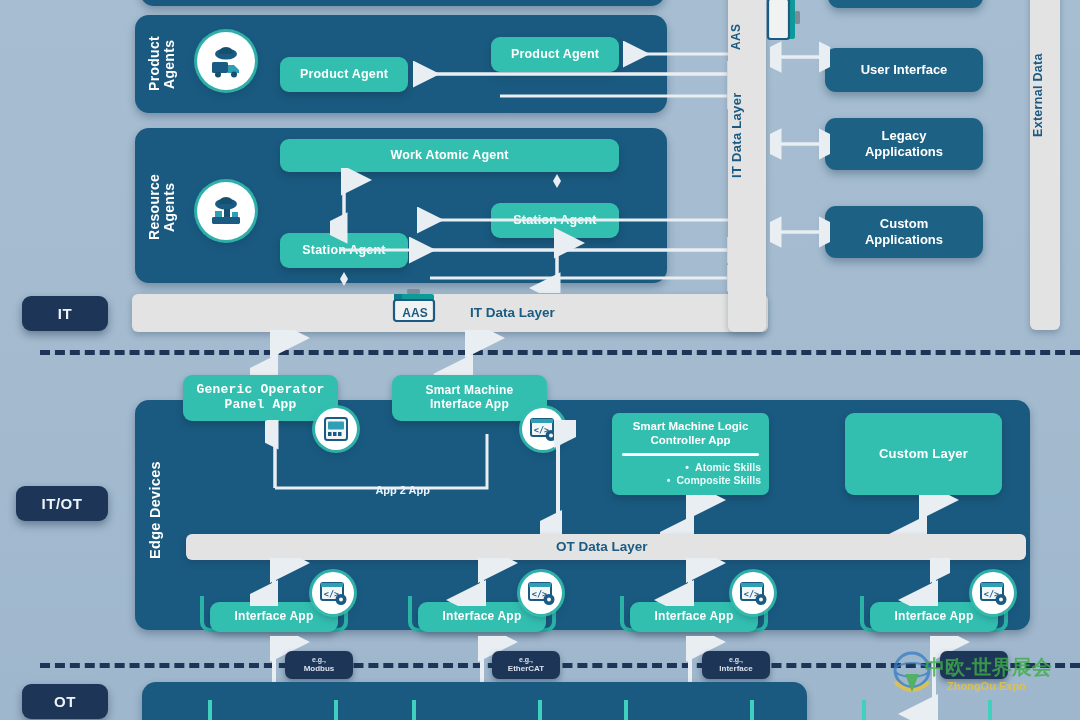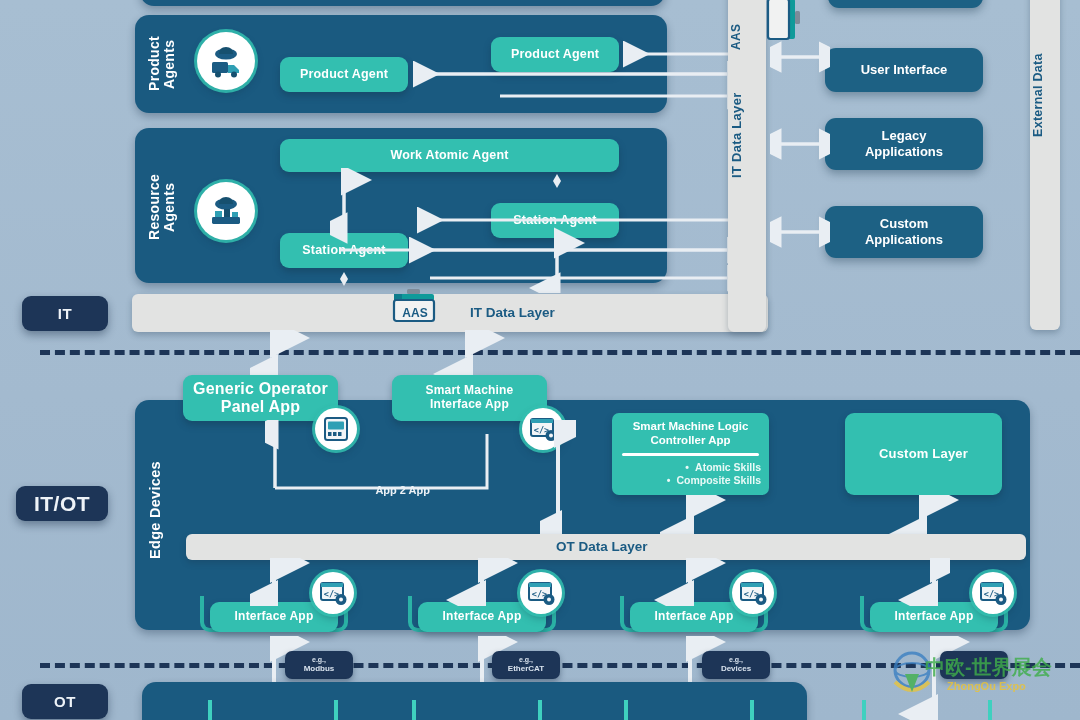--- a/index.html
+++ b/index.html
@@ -251,26 +251,26 @@
         <path d="M0,10 L5,0 L10,10 z" fill="#e9eef3"></path>
       </marker>
       <marker id="chD" markerWidth="10" markerHeight="10" refX="5" refY="1" orient="auto">
         <path d="M0,0 L10,0 L5,10 z" fill="#e9eef3"></path>
       </marker>
     </defs>
     <line x1="24" y1="8" x2="24" y2="44" stroke="#e9eef3" stroke-width="4" marker-start="url(#chU)" marker-end="url(#chD)"></line>
     <line x1="219" y1="8" x2="219" y2="44" stroke="#e9eef3" stroke-width="4" marker-start="url(#chU)" marker-end="url(#chD)"></line>
   </svg>
 
-  <div class="zone" style="left:16px; top:486px; width:92px; height:35px; font-size:21px;">IT/OT</div>
+  <div class="zone" style="left:16px; top:486px; width:92px; height:35px; font-size:15px;">IT/OT</div>
 
   <div class="panel" style="left:135px; top:400px; width:895px; height:230px;"></div>
   <div class="vlabel" style="left:148px; top:440px; width:26px; height:140px; font-size:14.5px;">Edge Devices</div>
 
-  <div class="teal" style="left:183px; top:375px; width:155px; height:46px; font-size:16px;">Generic Operator<br>Panel App</div>
+  <div class="teal" style="left:183px; top:375px; width:155px; height:46px; font-size:13px;font-family:Liberation Mono, monospace;">Generic Operator<br>Panel App</div>
   <div class="iconcircle" style="left:315px; top:408px; width:42px; height:42px;">
     <svg width="28" height="28" viewBox="0 0 28 28" aria-hidden="true">
       <rect x="3" y="3" width="22" height="22" rx="2.5" fill="#f3f5f7" stroke="#1b5b83" stroke-width="2"></rect>
       <rect x="6" y="6.5" width="16" height="8" rx="1" fill="#2f9fb4"></rect>
       <rect x="6" y="17" width="3.5" height="4" fill="#1b5b83"></rect>
       <rect x="11" y="17" width="3.5" height="4" fill="#1b5b83"></rect>
       <rect x="16" y="17" width="3.5" height="4" fill="#1b5b83"></rect>
     </svg>
   </div>
 
@@ -421,21 +421,21 @@
   <div class="proto" style="left:285px; top:651px; width:68px; height:28px;">
     <span style="font-size:7px;">e.g.,</span>
     <span>Modbus</span>
   </div>
   <div class="proto" style="left:492px; top:651px; width:68px; height:28px;">
     <span style="font-size:7px;">e.g.,</span>
     <span>EtherCAT</span>
   </div>
   <div class="proto" style="left:702px; top:651px; width:68px; height:28px;">
     <span style="font-size:7px;">e.g.,</span>
-    <span>Devices</span>
+    <span>Interface</span>
   </div>
   <div class="proto" style="left:940px; top:651px; width:68px; height:28px;"></div>
 
   <div class="zone" style="left:22px; top:684px; width:86px; height:35px; font-size:15px;text-align:center;">OT</div>
   <div class="panel" style="left:142px; top:682px; width:665px; height:60px;"></div>
   <div class="clamp" style="left:208px; top:700px; width:130px; height:30px; border-color:#3fd0bf;"></div>
   <div class="clamp" style="left:412px; top:700px; width:130px; height:30px; border-color:#3fd0bf;"></div>
   <div class="clamp" style="left:624px; top:700px; width:130px; height:30px; border-color:#3fd0bf;"></div>
   <div class="clamp" style="left:862px; top:700px; width:130px; height:30px; border-color:#3fd0bf;"></div>
 

